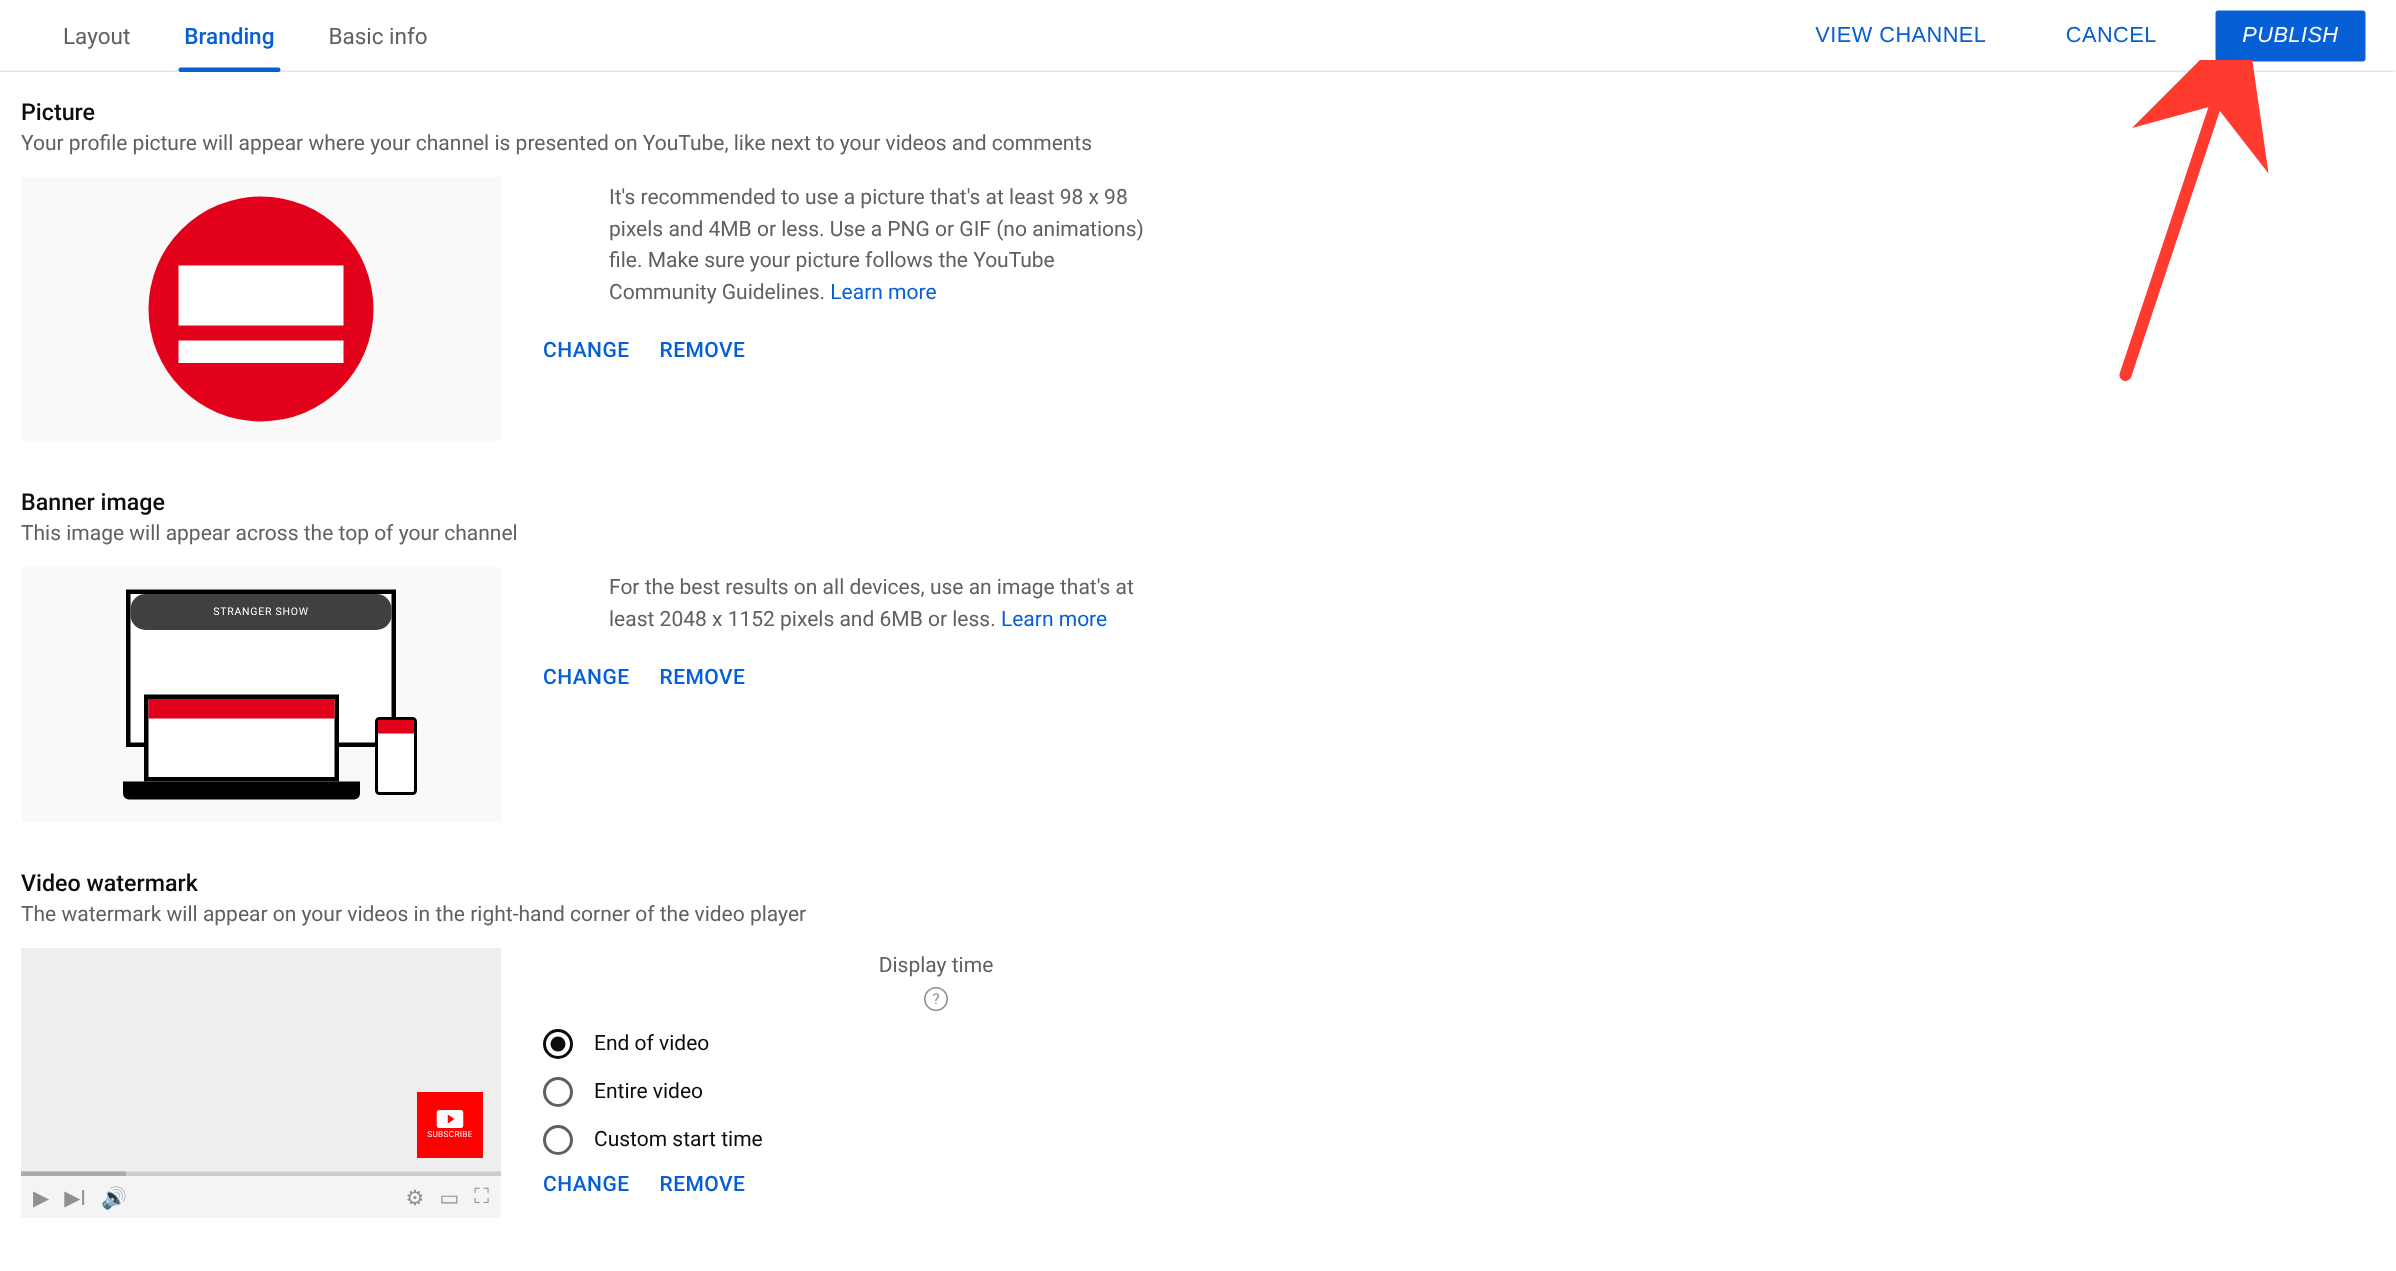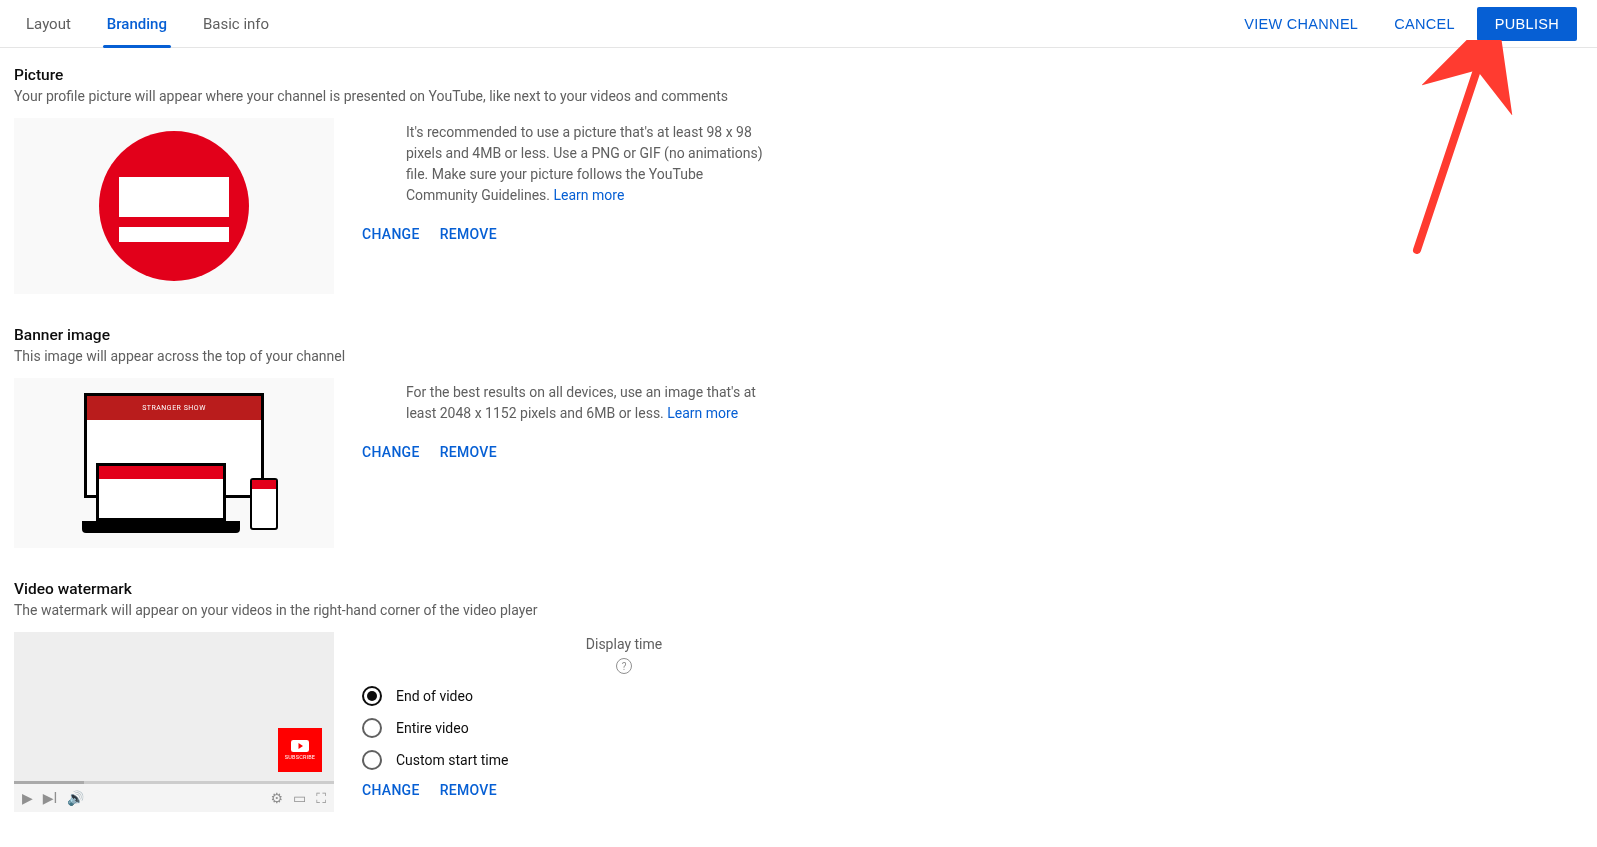--- a/index.html
+++ b/index.html
@@ -1,45 +1,45 @@
 <!DOCTYPE html>
 <html><head>
 <meta charset="utf-8">
 <style>
 * { box-sizing: border-box; margin: 0; padding: 0; }
 body { font-family: Roboto, Arial, sans-serif; background: #fff; color: #0d0d0d; width: 1597px; overflow-x: hidden;}
-.topbar { display: flex; align-items: center; border-bottom: 1px solid #e5e5e5; height: 48px; padding-left: 24px;}
+.topbar { display: flex; align-items: center; border-bottom: 1px solid #e5e5e5; height: 48px; padding-left: 40px;}
 .tabs { display: flex; gap: 32px; }
 .tab { font-size: 15px; color: #606060; padding: 14px 2px; cursor: pointer; position: relative; }
 .tab.active { color: #065fd4; font-weight: 500;}
 .tab.active::after { content:''; position:absolute; left:-2px; right:-2px; bottom:-1px; height:3px; background:#065fd4; border-radius:2px;}
-.actions { margin-left: auto; display: flex; align-items: center; gap: 8px; padding-right: 20px;}
+.actions { margin-left: auto; display: flex; align-items: center; gap: 25px; padding-right: 20px;}
 .btn-text { color: #065fd4; font-weight: 500; font-size: 14.5px; padding: 8px 14px; cursor: pointer; background: none; border: none; letter-spacing: .3px;}
-.btn-primary { background:#065fd4; color:#fff; font-weight:500; font-size:14.5px; padding: 9px 18px; border:none; border-radius:2px; cursor:pointer; letter-spacing:.3px;}
+.btn-primary { background:#065fd4; color:#fff; font-weight:500; font-size:14.5px; padding: 9px 18px; border:none; border-radius:2px; cursor:pointer; letter-spacing:.3px;font-style:italic;}
 .content { padding: 18px 14px 40px 14px; max-width: 900px;}
 .section { margin-bottom: 32px;}
 .section-title { font-size: 15.5px; font-weight: 500; color:#0d0d0d; margin-bottom:4px;}
 .section-desc { font-size: 14px; color:#606060; margin-bottom: 14px;}
 .row { display: flex; gap: 28px; align-items: flex-start;}
 .preview-box { width: 320px; background:#f9f9f9; flex-shrink:0;}
 .details { flex:1; padding-top:4px;}
 .guideline { font-size:14px; color:#606060; line-height:1.5; max-width:360px;margin-left:44px;}
 .link { color:#065fd4; text-decoration:none; cursor:pointer;}
 .small-actions { margin-top: 20px; display:flex; gap:20px;}
 .action-link { color:#065fd4; font-weight:500; font-size:14px; cursor:pointer; letter-spacing:.3px;}
 
 .pic-box { height: 176px; display:flex; align-items:center; justify-content:center;}
 .pic-circle { width:150px; height:150px; border-radius:50%; background:#e2001a; position:relative; overflow:hidden;}
 .pic-circle::before { content:''; position:absolute; left:20px; right:20px; top:46px; height:40px; background:#fff;}
 .pic-circle::after { content:''; position:absolute; left:20px; right:20px; top:96px; height:15px; background:#fff;}
 
 .banner-box { height: 170px; display:flex; align-items:center; justify-content:center; position:relative;}
 .devices { position:relative; width:200px; height:140px;}
 .monitor { position:absolute; left:10px; top:0; width:180px; height:105px; border:3px solid #000; background:#fff;}
-.monitor .bar { height:24px; background:#b91c1c; color:#fff; font-size:7px; text-align:center; line-height:24px; letter-spacing:.5px;}
+.monitor .bar { height:24px; background:#404040; color:#fff; font-size:7px; text-align:center; line-height:24px; letter-spacing:.5px;border-radius:10px;}
 .laptop { position:absolute; left:22px; bottom:0; width:130px;}
 .laptop-screen { height:58px; border:3px solid #000; background:#fff;}
 .laptop-screen .bar { height:13px; background:#e2001a;}
 .laptop-base { height:12px; background:#000; margin:0 -14px; border-radius:0 0 4px 4px;}
 .phone { position:absolute; right:-4px; bottom:3px; width:28px; height:52px; border:2px solid #000; border-radius:3px; background:#fff;}
 .phone .bar { height:9px; background:#e2001a;}
 
 .wm-box { height: 180px; display:flex; flex-direction:column; background:#eee;}
 .wm-video { flex:1; position:relative;}
 .wm-badge { position:absolute; right:12px; bottom:12px; width:44px; height:44px; background:#ff0000; display:flex; flex-direction:column; align-items:center; justify-content:center; gap:2px;}

